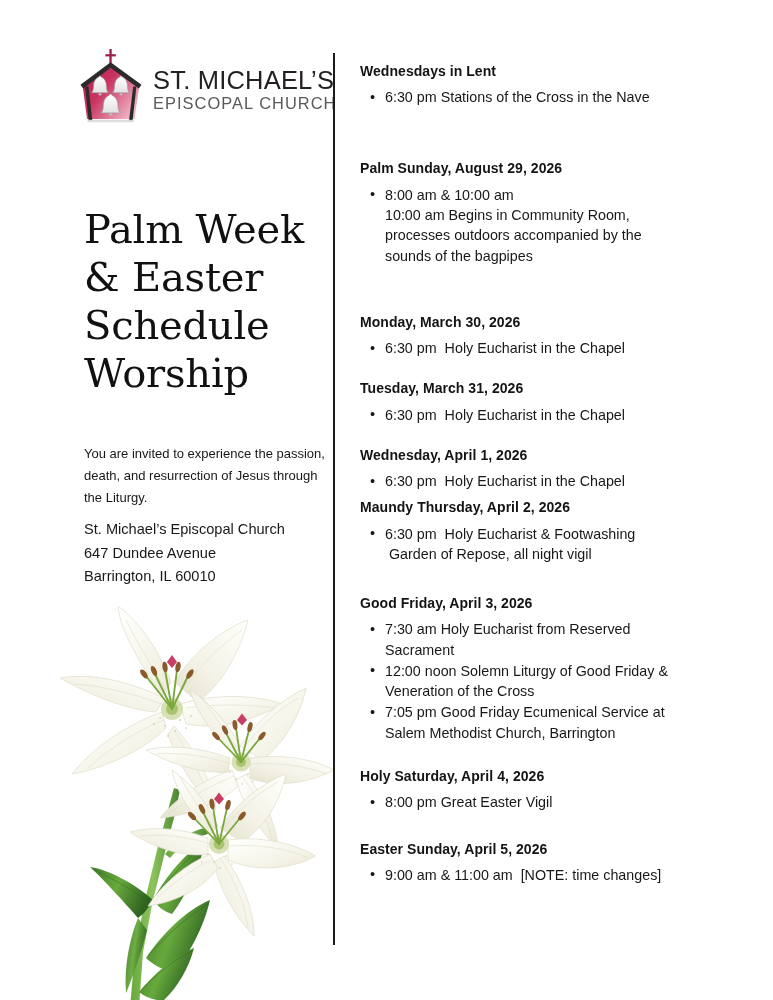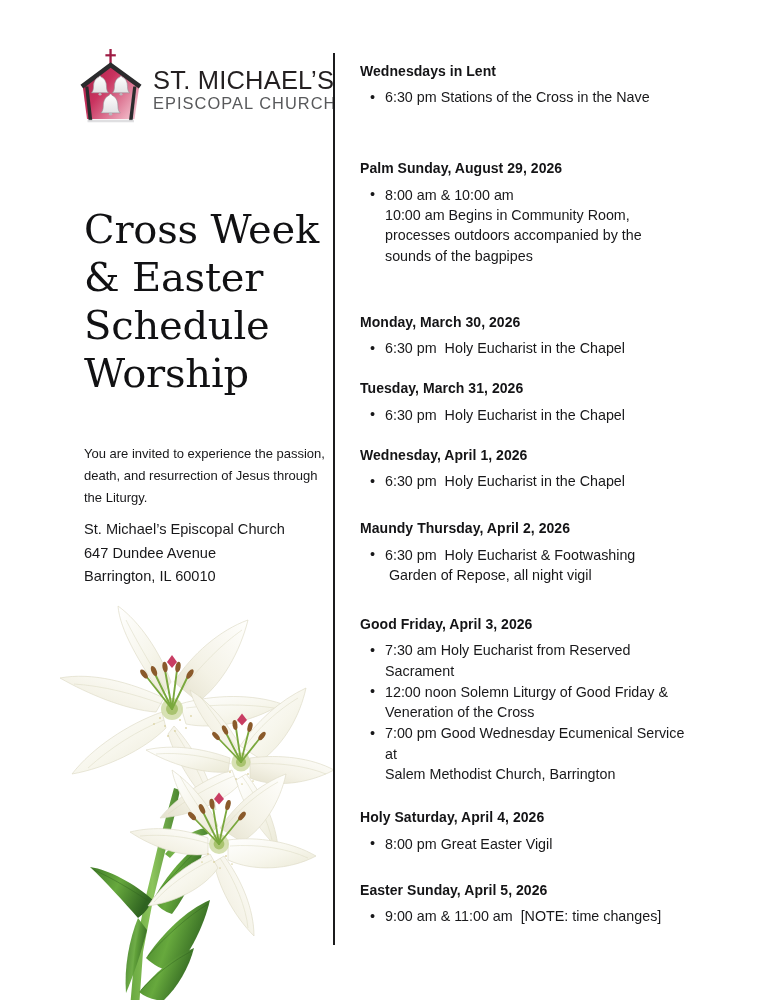--- a/index.html
+++ b/index.html
@@ -211,21 +211,21 @@
 
         <path d="M11.5 73.8 L58 73.8 L58 76.2 L11.5 76.2 Z" fill="#d9d9dc" opacity="0.85"></path>
       </svg>
       <div class="logo-wordmark">
         <span class="logo-line1">ST. MICHAEL’S</span>
         <span class="logo-line2">EPISCOPAL CHURCH</span>
       </div>
     </div>
 
     <h1 class="main-title">
-      <span class="tl">Cross Week</span>
+      <span class="tl">Palm Week</span>
       <span class="tl">&amp; Easter</span>
       <span class="tl">Schedule</span>
       <span class="tl">Worship</span>
     </h1>
 
     <p class="invite">You are invited to experience the passion, death, and resurrection of Jesus through the Liturgy.</p>
 
     <div class="address">
       <span class="ln">St. Michael’s Episcopal Church</span>
       <span class="ln">647 Dundee Avenue</span>
@@ -439,21 +439,21 @@
         </ul>
       </section>
       <section class="sched-group" style="margin-bottom: 21px;">
         <div class="sched-head">Tuesday, March 31, 2026</div>
         <ul class="sched-list">
           <li class="sched-item">
             <span class="sub">6:30 pm  Holy Eucharist in the Chapel</span>
           </li>
         </ul>
       </section>
-      <section class="sched-group" style="margin-bottom: 28px;">
+      <section class="sched-group" style="margin-bottom: 7px;">
         <div class="sched-head">Wednesday, April 1, 2026</div>
         <ul class="sched-list">
           <li class="sched-item">
             <span class="sub">6:30 pm  Holy Eucharist in the Chapel</span>
           </li>
         </ul>
       </section>
       <section class="sched-group" style="margin-bottom: 30px;">
         <div class="sched-head">Maundy Thursday, April 2, 2026</div>
         <ul class="sched-list">
@@ -468,21 +468,21 @@
         <ul class="sched-list">
           <li class="sched-item">
             <span class="sub">7:30 am Holy Eucharist from Reserved</span>
             <span class="sub">Sacrament</span>
           </li>
           <li class="sched-item">
             <span class="sub">12:00 noon Solemn Liturgy of Good Friday &amp;</span>
             <span class="sub">Veneration of the Cross</span>
           </li>
           <li class="sched-item">
-            <span class="sub">7:00 pm Good Wednesday Ecumenical Service at</span>
+            <span class="sub">7:05 pm Good Friday Ecumenical Service at</span>
             <span class="sub">Salem Methodist Church, Barrington</span>
           </li>
         </ul>
       </section>
       <section class="sched-group" style="margin-bottom: 27px;">
         <div class="sched-head">Holy Saturday, April 4, 2026</div>
         <ul class="sched-list">
           <li class="sched-item">
             <span class="sub">8:00 pm Great Easter Vigil</span>
           </li>

